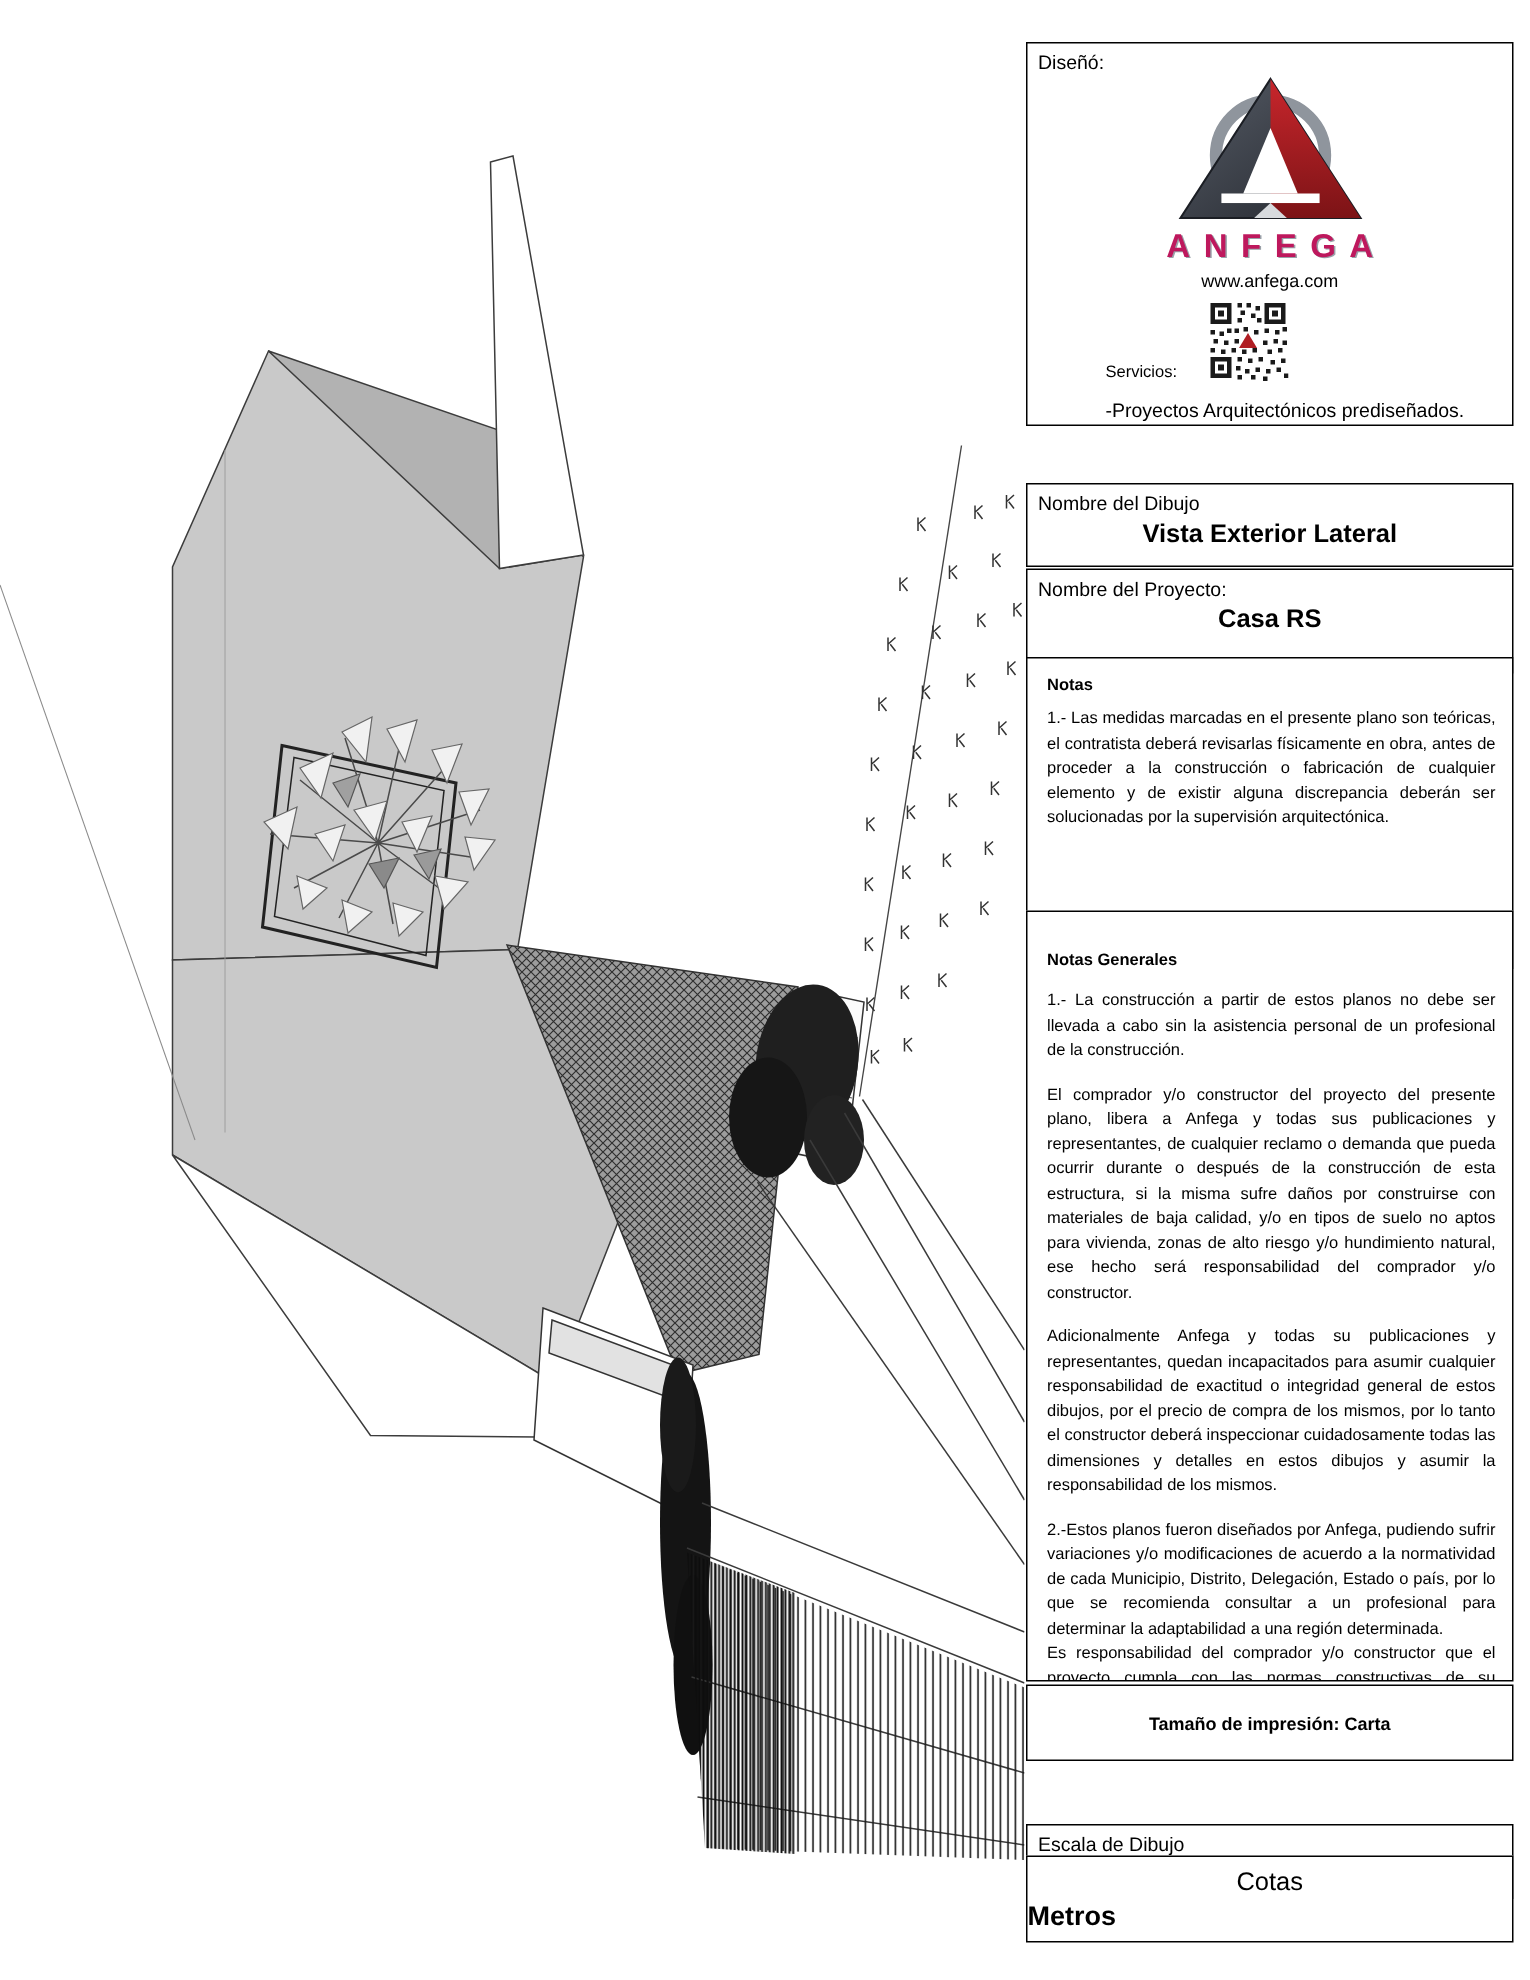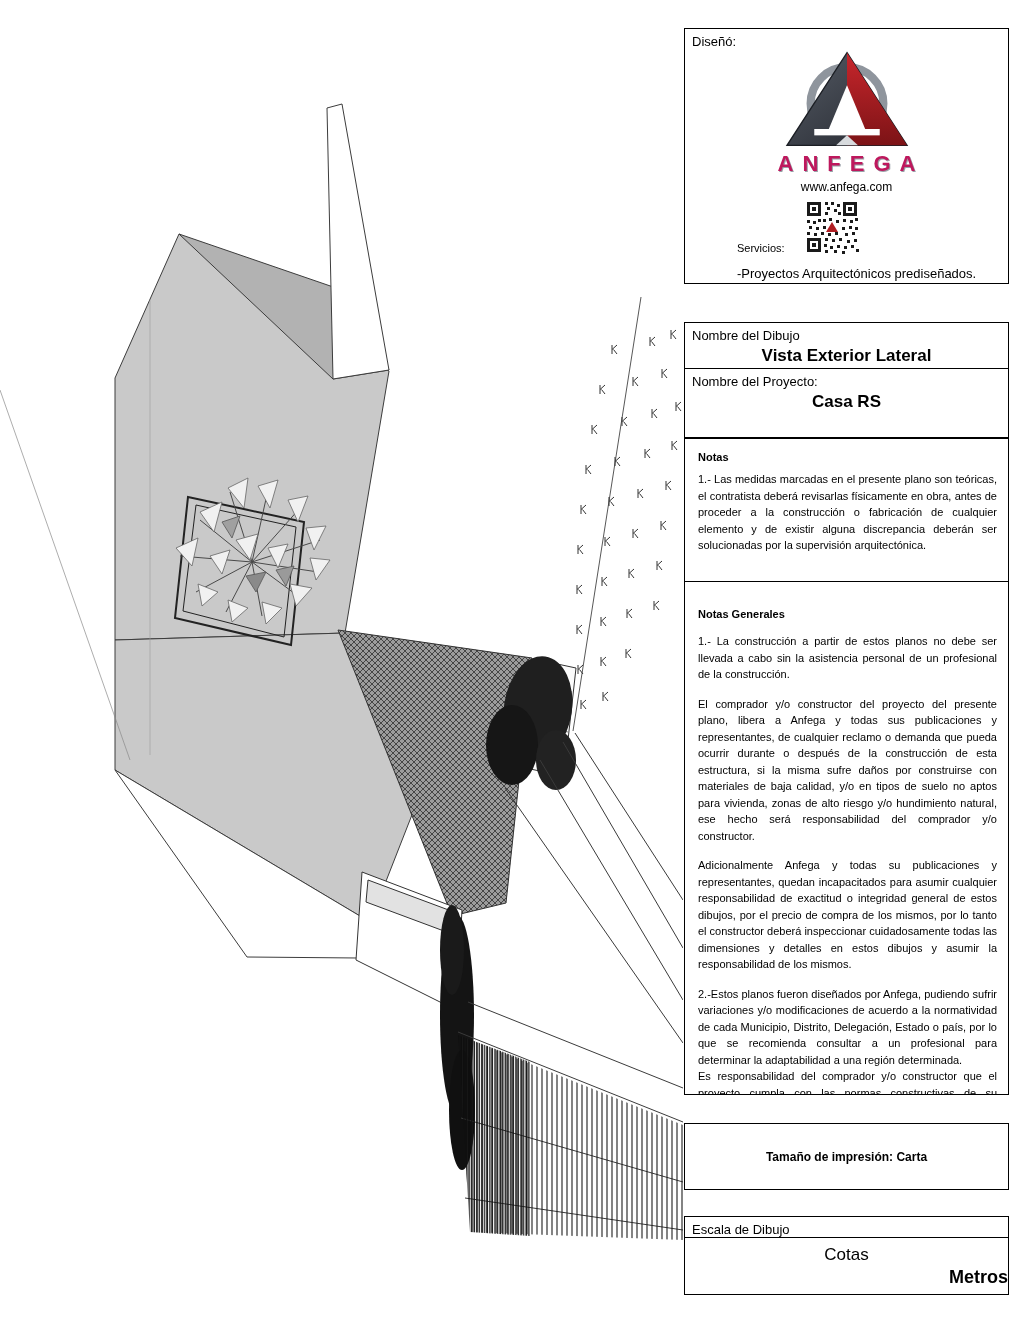--- a/index.html
+++ b/index.html
@@ -15,21 +15,21 @@
   .qr-row{position:relative;height:60px;margin-top:6px;}
   .qr{position:absolute;left:120px;top:0;width:54px;height:54px;}
   .servicios-label{position:absolute;left:52px;bottom:6px;font-size:11px;}
   .svc-list{margin-top:6px;padding-left:52px;font-size:13px;line-height:15px;}
   .small-bold{font-size:11px;font-weight:bold;padding:12px 10px 0 13px;}
   .note-p{font-size:11px;line-height:16.5px;text-align:justify;margin:8px 11px 0 13px;}
   .ng-p{font-size:11px;line-height:16.5px;text-align:justify;margin:13px 11px 0 13px;}
   .ng-p.tight{margin-top:0;}
   .impresion{height:100%;display:flex;align-items:center;justify-content:center;font-size:12px;font-weight:bold;}
   .cotas-label{text-align:center;font-size:17px;margin-top:7px;}
-  .cotas-value{text-align:right;font-size:18px;font-weight:bold;margin-top:2px;}
+  .cotas-value{text-align:left;font-size:18px;font-weight:bold;margin-top:2px;}
 </style>
 </head>
 <body>
 
 <div class="sheet">
 
   <svg class="drawing" viewBox="0 0 683 1320" xmlns="http://www.w3.org/2000/svg">
     <defs>
       <pattern id="hatch" width="6" height="6" patternUnits="userSpaceOnUse">
         <path d="M0,6 L6,0 M0,0 L6,6" stroke="#2e2e2e" stroke-width="0.8" fill="none"></path>
@@ -229,40 +229,40 @@
       <div>-Proyectos Arquitectónicos personalizados</div>
       <div>-Cursos</div>
     </div>
   </div>
 
   <div class="box" style="top:322px;height:56px;">
     <div class="box-label">Nombre del Dibujo</div>
     <div class="center-bold">Vista Exterior Lateral</div>
   </div>
 
-  <div class="box" style="top:368px;height:70px;">
+  <div class="box" style="top:379px;height:70px;">
     <div class="box-label">Nombre del Proyecto:</div>
     <div class="center-bold">Casa RS</div>
   </div>
 
   <div class="box" style="top:438px;height:208px;">
     <div class="small-bold">Notas</div>
     <p class="note-p">1.- Las medidas marcadas en el presente plano son teóricas, el contratista deberá revisarlas físicamente en obra, antes de proceder a la construcción o fabricación de cualquier elemento y de existir alguna discrepancia deberán ser solucionadas por la supervisión arquitectónica.</p>
   </div>
 
-  <div class="box" style="top:581px;height:514px;">
+  <div class="box" style="top:607px;height:514px;">
     <div class="small-bold" style="padding-top:26px;">Notas Generales</div>
     <p class="ng-p">1.- La construcción a partir de estos planos no debe ser llevada a cabo sin la asistencia personal de un profesional de la construcción.</p>
     <p class="ng-p">El comprador y/o constructor del proyecto del presente plano, libera a Anfega y todas sus publicaciones y representantes, de cualquier reclamo o demanda que pueda ocurrir durante o después de la construcción de esta estructura, si la misma sufre daños por construirse con materiales de baja calidad,  y/o en tipos de suelo no aptos para vivienda, zonas de alto riesgo y/o hundimiento natural, ese hecho será responsabilidad del comprador y/o constructor.</p>
     <p class="ng-p">Adicionalmente Anfega y todas su publicaciones y representantes, quedan incapacitados para asumir cualquier responsabilidad de exactitud o integridad general de estos dibujos, por el precio de compra de los mismos, por lo tanto el constructor deberá inspeccionar cuidadosamente todas las dimensiones y detalles en estos dibujos y asumir la responsabilidad de los mismos.</p>
     <p class="ng-p">2.-Estos planos fueron diseñados por Anfega, pudiendo sufrir variaciones y/o modificaciones de acuerdo a la normatividad de cada Municipio, Distrito, Delegación, Estado o país, por lo que se recomienda consultar a un profesional para determinar la adaptabilidad a una región determinada.</p>
     <p class="ng-p tight">Es responsabilidad del comprador y/o constructor que el proyecto cumpla con las normas constructivas de su localidad.</p>
   </div>
 
-  <div class="box" style="top:1123px;height:67px;">
+  <div class="box" style="top:1123px;height:51px;">
     <div class="impresion">Tamaño de impresión: Carta</div>
   </div>
 
   <div class="box" style="top:1216px;height:50px;">
     <div class="box-label">Escala de Dibujo</div>
   </div>
 
   <div class="box" style="top:1237px;height:58px;">
     <div class="cotas-label">Cotas</div>
     <div class="cotas-value">Metros</div>

